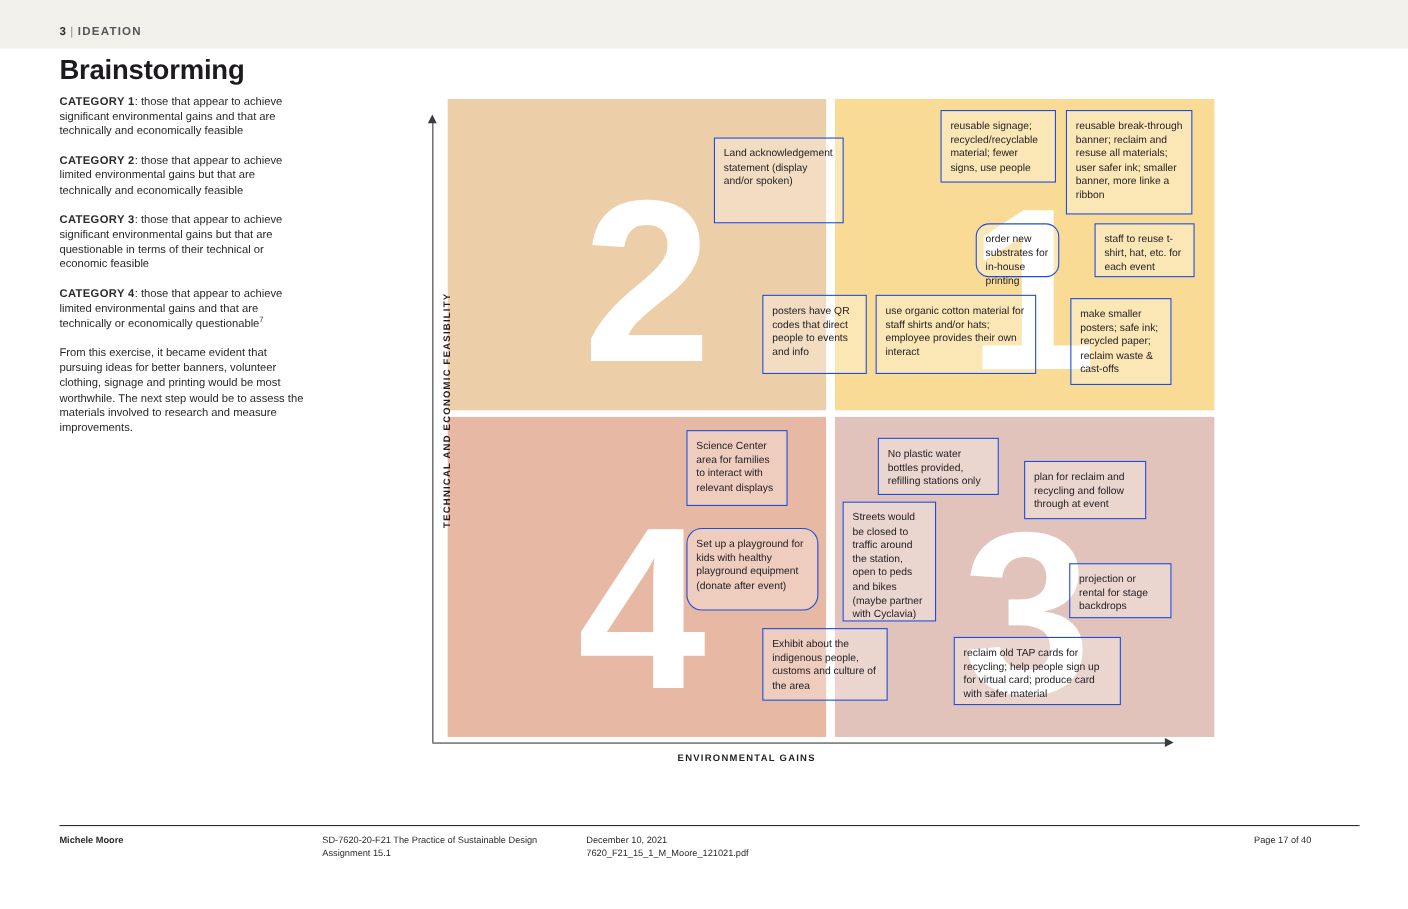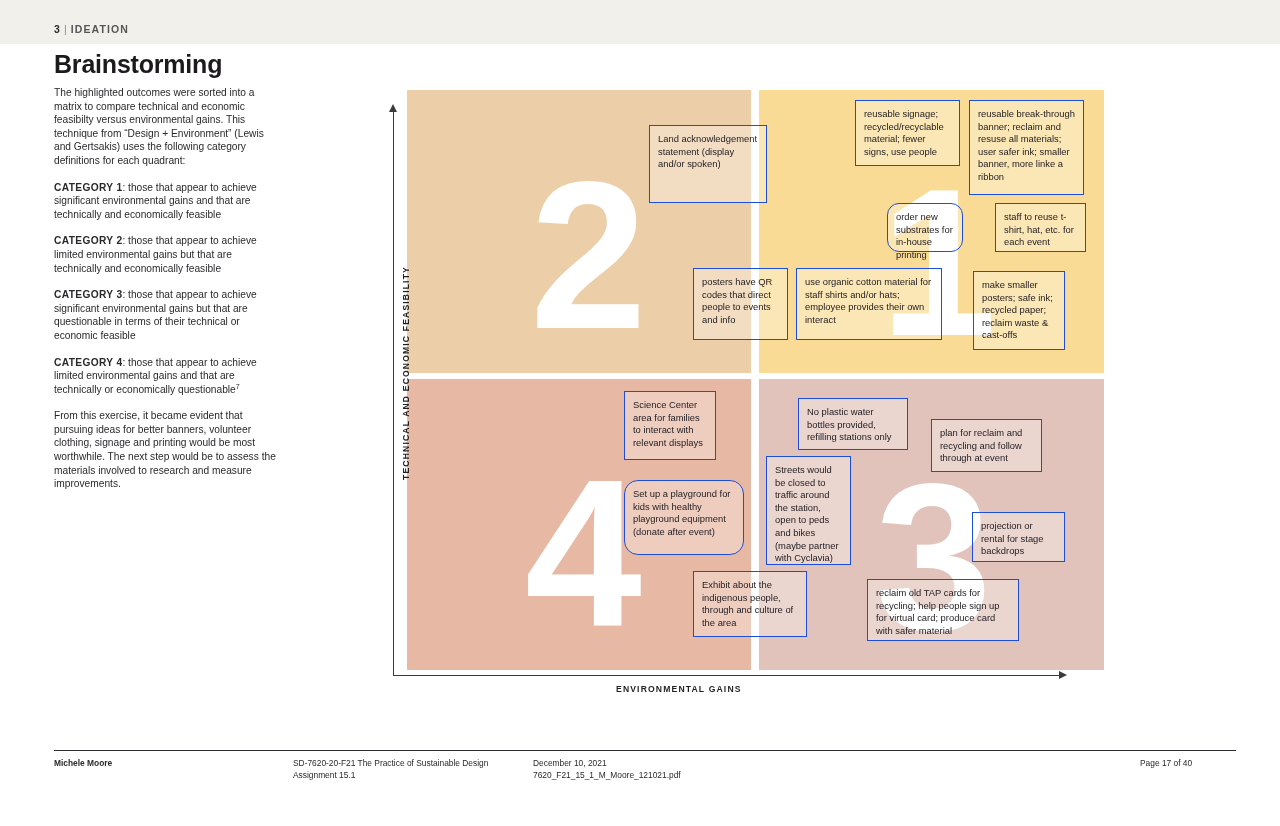--- a/index.html
+++ b/index.html
@@ -192,21 +192,20 @@
 <div id="section-band">
   <div id="section-band-label">
     <span class="num">3</span><span class="bar">|</span><span>IDEATION</span>
   </div>
 </div>
 
 <div id="page-title">Brainstorming</div>
 
 <div id="left-column">
 
-  <div class="para">The highlighted outcomes were sorted into a matrix to compare technical and economic feasibilty versus environmental gains. This technique from “Design + Environment” (Lewis and Gertsakis) uses the following category definitions for each quadrant:</div>
 
   <div class="para"><span class="cat-label">CATEGORY 1</span><span>: those that appear to achieve significant environmental gains and that are technically and economically feasible</span></div>
 
   <div class="para"><span class="cat-label">CATEGORY 2</span><span>: those that appear to achieve limited environmental gains but that are technically and economically feasible</span></div>
 
   <div class="para"><span class="cat-label">CATEGORY 3</span><span>: those that appear to achieve significant environmental gains but that are questionable in terms of their technical or economic feasible</span></div>
 
   <div class="para"><span class="cat-label">CATEGORY 4</span><span>: those that appear to achieve limited environmental gains and that are technically or economically questionable</span><sup>7</sup></div>
 
   <div class="para" id="closing-para">From this exercise, it became evident that pursuing ideas for better banners, volunteer clothing, signage and printing would be most worthwhile. The next step would be to assess the materials involved to research and measure improvements.</div>
@@ -229,21 +228,21 @@
   <div class="note note-light" style="left:416px; top:180px; width:146px; height:72px;">use organic cotton material for staff shirts and/or hats; employee provides their own interact</div>
 
   <div class="note note-light" style="left:475px; top:12px; width:105px; height:66px;">reusable signage; recycled/recyclable material; fewer signs, use people</div>
   <div class="note note-light" style="left:589px; top:12px; width:115px; height:95px;">reusable break-through banner; reclaim and resuse all materials; user safer ink; smaller banner, more linke a ribbon</div>
   <div class="note note-light" style="left:507px; top:115px; width:76px; height:49px;border-radius:12px;">order new substrates for in-house printing</div>
   <div class="note note-light" style="left:615px; top:115px; width:91px; height:49px;">staff to reuse t-shirt, hat, etc. for each event</div>
   <div class="note note-light" style="left:593px; top:183px; width:92px; height:79px;">make smaller posters; safe ink; recycled paper; reclaim waste &amp; cast-offs</div>
 
   <div class="note note-light" style="left:244px; top:303px; width:92px; height:69px;">Science Center area for families to interact with relevant displays</div>
   <div class="note note-light" style="left:244px; top:392px; width:120px; height:75px;border-radius:14px;">Set up a playground for kids with healthy playground equipment (donate after event)</div>
-  <div class="note note-light" style="left:313px; top:483px; width:114px; height:66px;">Exhibit about the indigenous people, through and culture of the area</div>
+  <div class="note note-light" style="left:313px; top:483px; width:114px; height:66px;">Exhibit about the indigenous people, customs and culture of the area</div>
 
   <div class="note note-light" style="left:418px; top:310px; width:110px; height:52px;">No plastic water bottles provided, refilling stations only</div>
   <div class="note note-light" style="left:551px; top:331px; width:111px; height:53px;">plan for reclaim and recycling and follow through at event</div>
   <div class="note note-light" style="left:386px; top:368px; width:85px; height:109px;">Streets would be closed to traffic around the station, open to peds and bikes (maybe partner with Cyclavia)</div>
   <div class="note note-light" style="left:592px; top:424px; width:93px; height:50px;">projection or rental for stage backdrops</div>
   <div class="note note-light" style="left:487px; top:491px; width:152px; height:62px;">reclaim old TAP cards for recycling; help people sign up for virtual card; produce card with safer material</div>
 
   <div id="y-axis-arrow"></div>
   <div id="y-axis-line"></div>
   <div id="x-axis-line"></div>

